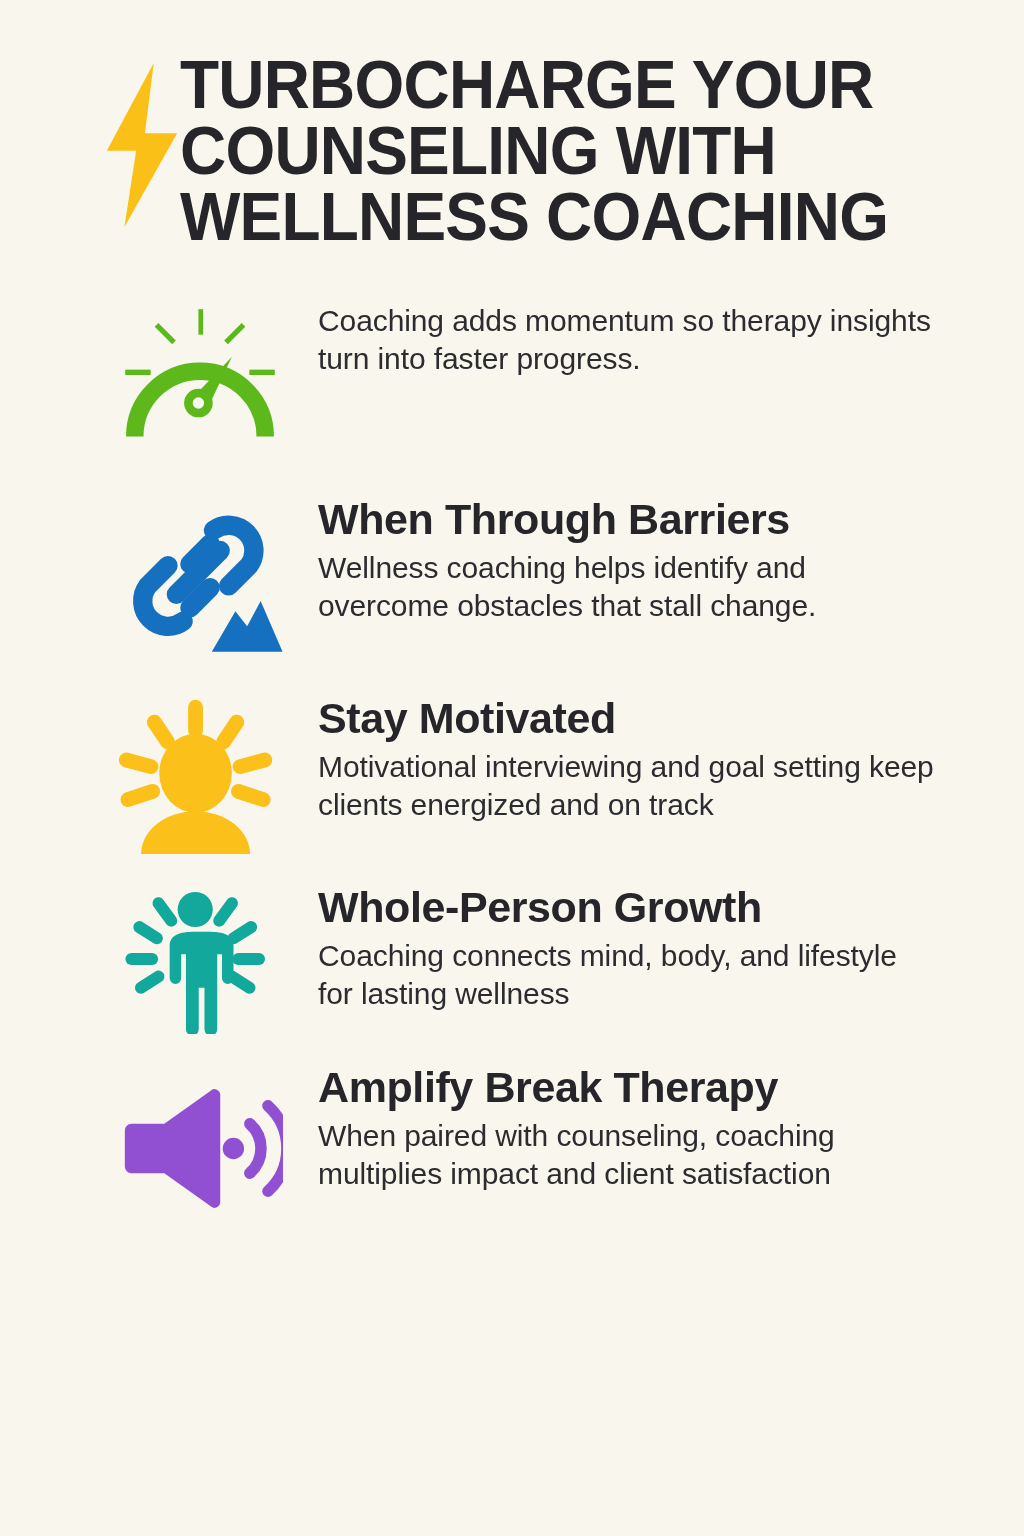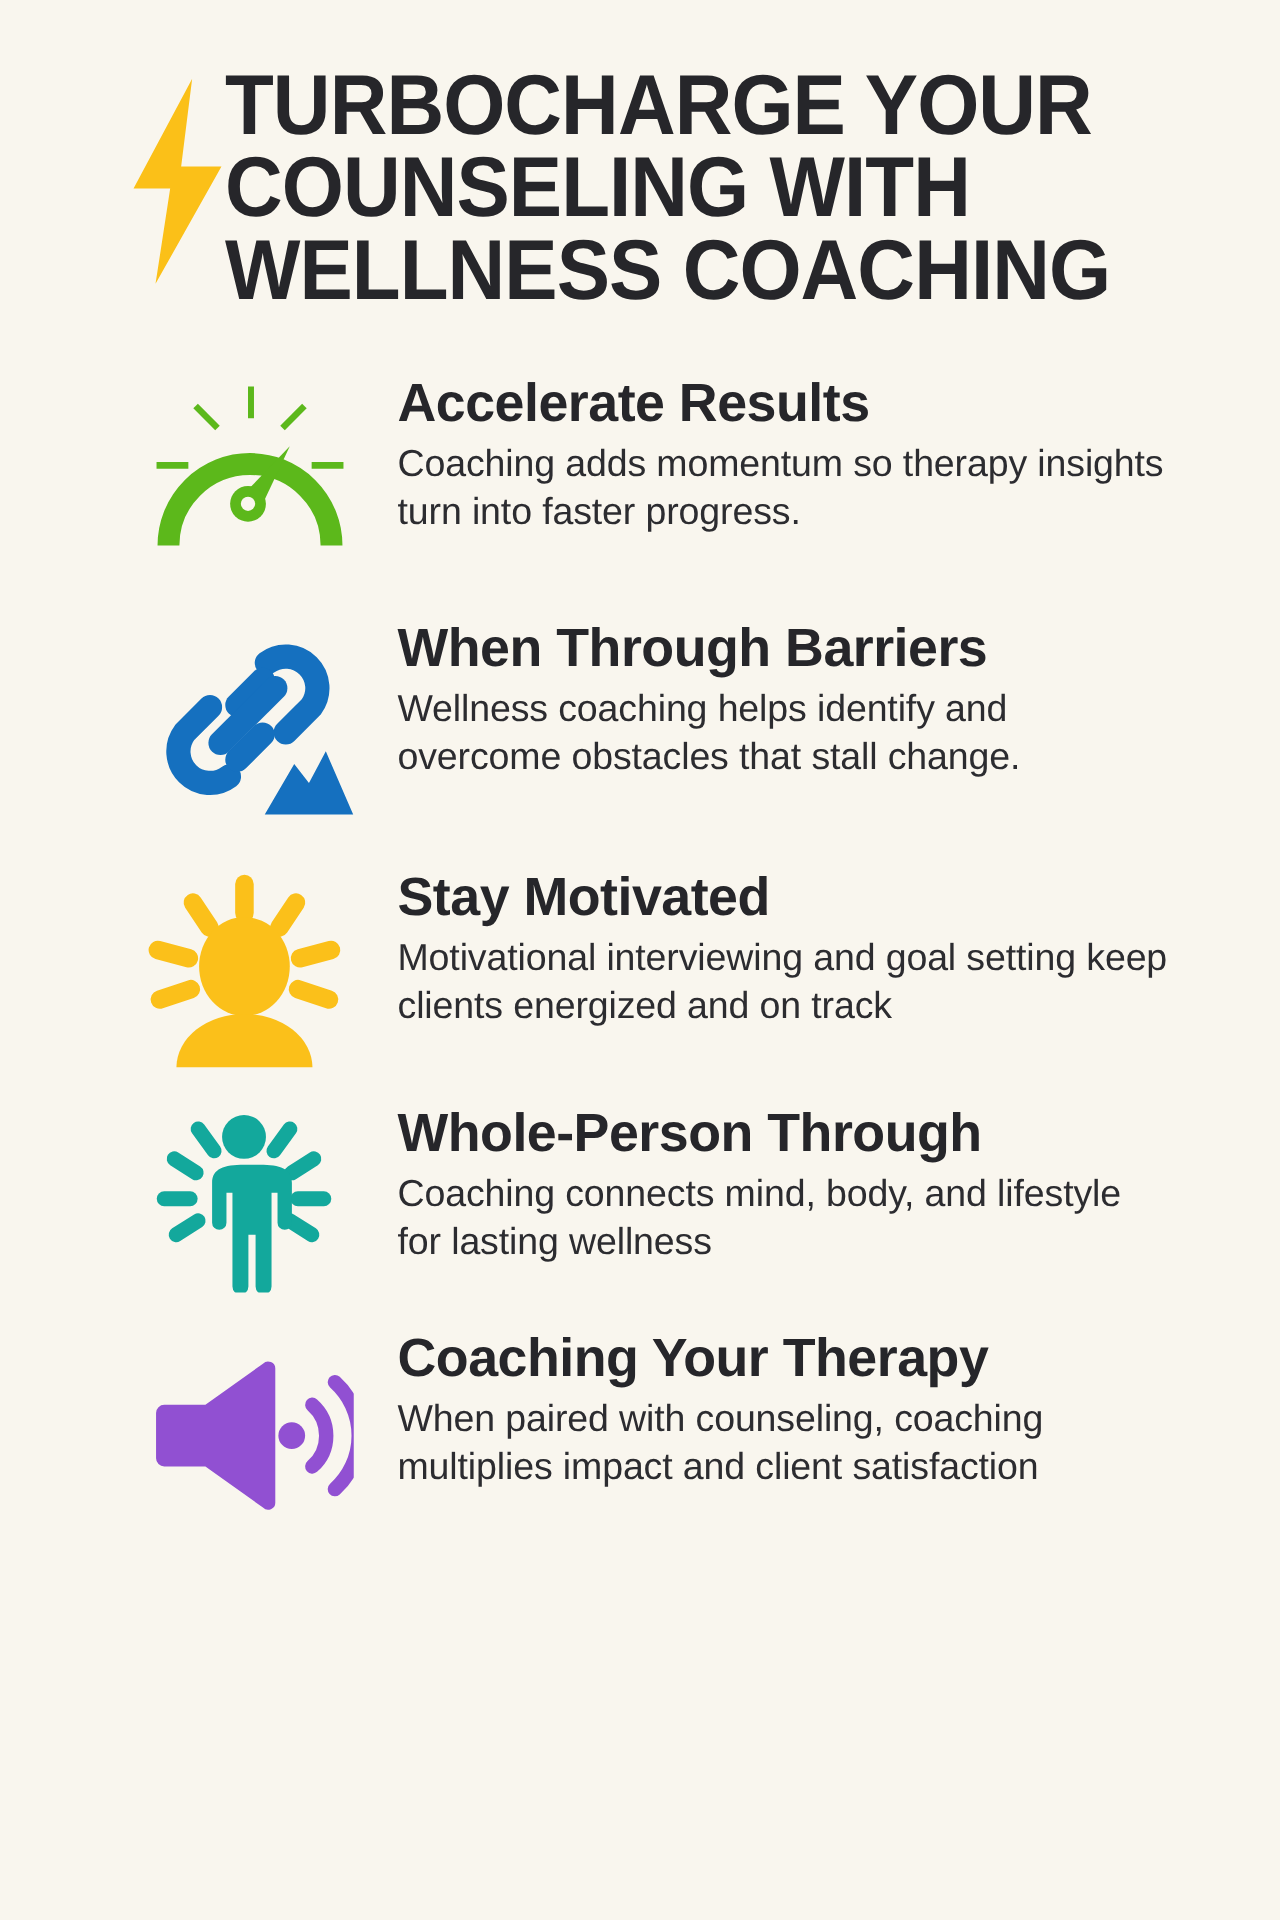--- a/index.html
+++ b/index.html
@@ -158,21 +158,20 @@
             <path d="M78.5 13 l-2.3-2.3 -11 11 2.3 2.3 z"></path>
             <path d="M3 40 h16 v3.4 h-16 z"></path>
             <path d="M81 40 h16 v3.4 h-16 z"></path>
           </g>
           <path d="M70 32 L47 56 L55 64 Z" fill="#5cb81b"></path>
           <circle cx="49" cy="61" r="9" fill="#5cb81b"></circle>
           <circle cx="49" cy="61" r="3.6" fill="#f9f6ee"></circle>
         </svg>
       </span>
       <div class="item-text">
-        <div class="item-title">Accelerate Results</div>
         <div class="item-desc">Coaching adds momentum so therapy insights turn into faster progress.</div>
       </div>
     </div>
 
     <div class="item item-2">
       <span class="item-icon">
         <svg width="170" height="155" viewBox="0 0 100 92" aria-hidden="true">
           <g fill="none" stroke="#1570bf" stroke-width="11.5" stroke-linecap="round">
             <path d="M58 18 a15 15 0 0 1 21 21 l-12 12"></path>
             <path d="M56 26 l-12 12"></path>
@@ -228,37 +227,37 @@
           <path d="M47 30
                    c-10 0 -16 2 -16 9
                    v20 a3.6 3.6 0 0 0 7.2 0
                    v-15 h3 v47 a4 4 0 0 0 8 0
                    v-26 h3.6 v26 a4 4 0 0 0 8 0
                    v-47 h3 v15 a3.6 3.6 0 0 0 7.2 0
                    v-20 c0 -7 -6 -9 -16 -9 z" fill="#13a89c"></path>
         </svg>
       </span>
       <div class="item-text">
-        <div class="item-title">Whole-Person Through</div>
+        <div class="item-title">Whole-Person Growth</div>
         <div class="item-desc">Coaching connects mind, body, and lifestyle for lasting wellness</div>
       </div>
     </div>
 
     <div class="item item-5">
       <span class="item-icon">
         <svg width="165" height="125" viewBox="0 0 100 76" aria-hidden="true">
           <path d="M4 27 a4 4 0 0 1 4 -4 h20 L56 3 a3.5 3.5 0 0 1 6 2.6 v64.8
                    a3.5 3.5 0 0 1 -6 2.6 L28 53 H8 a4 4 0 0 1 -4 -4 z" fill="#9150d2"></path>
           <circle cx="70" cy="38" r="6.5" fill="#9150d2"></circle>
           <g fill="none" stroke="#9150d2" stroke-width="7" stroke-linecap="round">
             <path d="M80 23 a20 20 0 0 1 0 30"></path>
             <path d="M91 12 a35 35 0 0 1 0 52"></path>
           </g>
         </svg>
       </span>
       <div class="item-text">
-        <div class="item-title">Coaching Your Therapy</div>
+        <div class="item-title">Amplify Break Therapy</div>
         <div class="item-desc">When paired with counseling, coaching multiplies impact and client satisfaction</div>
       </div>
     </div>
 
   </div>
 </div>
 
 </body></html>

